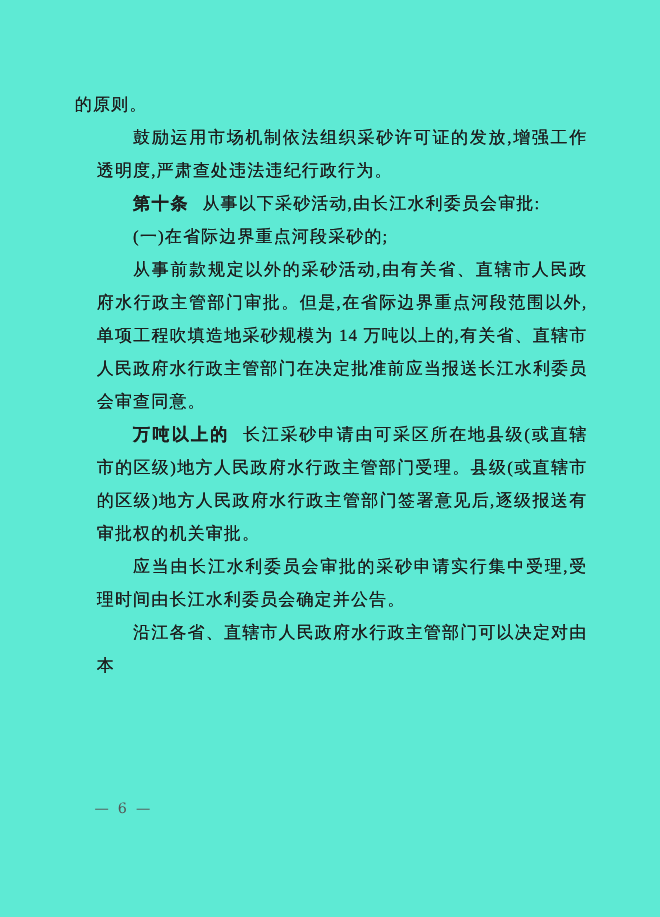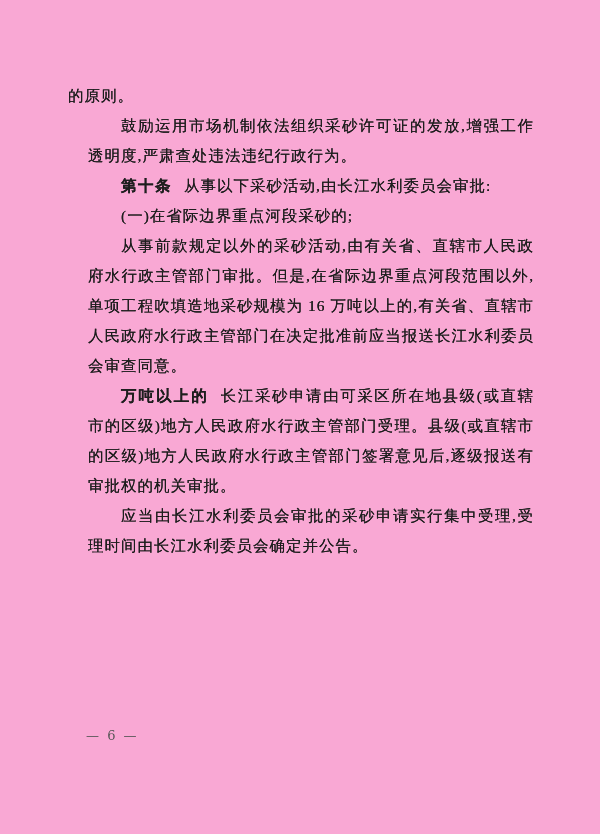--- a/index.html
+++ b/index.html
@@ -8,21 +8,21 @@
   }
   body {
     width: 600px;
     height: 834px;
     background: #f4f4f4;
   }
   .page {
     position: relative;
     width: 600px;
     height: 834px;
-    background: #f9a8d4;
+    background: #5eead4;
     overflow: hidden;
   }
   .content {
     position: absolute;
     left: 68px;
     top: 81px;
     width: 466px;
     font-family: "Liberation Serif", "DejaVu Serif", serif;
     font-size: 15.5px;
     line-height: 30px;
@@ -67,25 +67,26 @@
 
     <p class="para"><span>的原则。</span></p>
 
     <p class="para indent"><span>鼓励运用市场机制依法组织采砂许可证的发放,增强工作透明度,严肃查处违法违纪行政行为。</span></p>
 
     <p class="para indent"><span class="lead">第十条</span><span>从事以下采砂活动,由长江水利委员会审批:</span></p>
 
     <p class="para indent"><span>(一)在省际边界重点河段采砂的;</span></p>
 
 
-    <p class="para indent"><span>从事前款规定以外的采砂活动,由有关省、直辖市人民政府水行政主管部门审批。但是,在省际边界重点河段范围以外,单项工程吹填造地采砂规模为 16 万吨以上的,有关省、直辖市人民政府水行政主管部门在决定批准前应当报送长江水利委员会审查同意。</span></p>
+    <p class="para indent"><span>从事前款规定以外的采砂活动,由有关省、直辖市人民政府水行政主管部门审批。但是,在省际边界重点河段范围以外,单项工程吹填造地采砂规模为 14 万吨以上的,有关省、直辖市人民政府水行政主管部门在决定批准前应当报送长江水利委员会审查同意。</span></p>
 
 
     <p class="para indent"><span class="lead">万吨以上的</span><span>长江采砂申请由可采区所在地县级(或直辖市的区级)地方人民政府水行政主管部门受理。县级(或直辖市的区级)地方人民政府水行政主管部门签署意见后,逐级报送有审批权的机关审批。</span></p>
 
     <p class="para indent"><span>应当由长江水利委员会审批的采砂申请实行集中受理,受理时间由长江水利委员会确定并公告。</span></p>
 
+    <p class="para indent"><span>沿江各省、直辖市人民政府水行政主管部门可以决定对由本</span></p>
 
   </div>
 
   <div class="footer">— 6 —</div>
 
 </div>
 
 </body></html>

